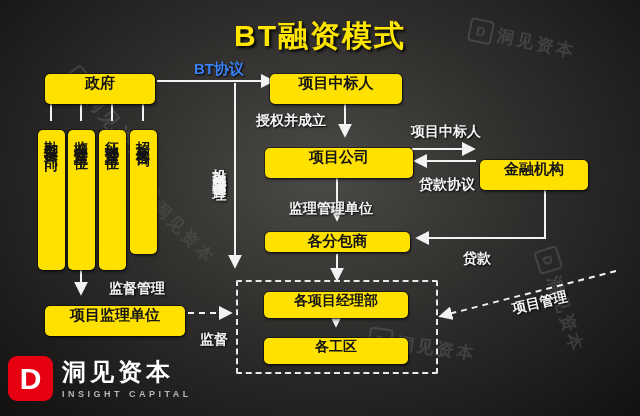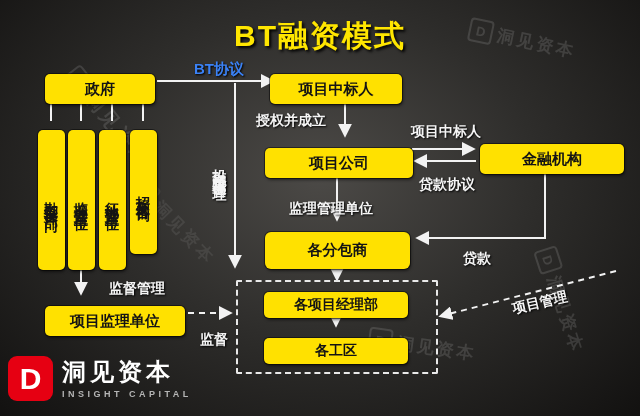--- a/index.html
+++ b/index.html
@@ -11,21 +11,21 @@
   .stage{position:absolute;inset:0;}
   
   .title{
     position:absolute;left:0;top:8px;width:100%;text-align:center;
     color:#ffe600;font-size:30px;font-weight:bold;letter-spacing:2px;
     text-shadow:2px 2px 3px #000;
   }
   
   .node{
     position:absolute;background:#ffe100;color:#141414;font-weight:bold;
-    display:flex;align-items:center;justify-content:center;
+    display:flex;align-items:flex-start;justify-content:center;
     border-radius:5px;font-size:15px;box-shadow:0 0 0 1px rgba(0,0,0,.45),1px 2px 3px rgba(0,0,0,.5);
     white-space:nowrap;
   }
   .node.v span{writing-mode:vertical-rl;text-orientation:upright;letter-spacing:3px;font-size:14px;line-height:1;}
   
   .lbl{
     position:absolute;color:#f5f5f5;font-weight:bold;font-size:14px;
     transform:translate(-50%,-50%);white-space:nowrap;text-shadow:1px 1px 2px #000;
   }
   .lbl.red{color:#3b82f6;font-size:15px;}
@@ -134,25 +134,25 @@
       <span>招标及咨询</span>
     </div>
 
     <div class="node" style="left:45px;top:298px;width:140px;height:30px;">
       <span>项目监理单位</span>
     </div>
 
     <div class="node" style="left:265px;top:140px;width:148px;height:30px;">
       <span>项目公司</span>
     </div>
-    <div class="node" style="left:265px;top:224px;width:145px;height:37px;border-radius:6px;">
+    <div class="node" style="left:265px;top:224px;width:145px;height:20px;">
       <span>各分包商</span>
     </div>
 
-    <div class="node" style="left:480px;top:136px;width:144px;height:30px;">
+    <div class="node" style="left:480px;top:152px;width:108px;height:30px;">
       <span>金融机构</span>
     </div>
 
     <div class="dashed-box" style="left:236px;top:272px;width:198px;height:90px;"></div>
     <div class="node" style="left:264px;top:330px;width:144px;height:26px;font-size:14px;">
       <span>各工区</span>
     </div>
     <div class="node" style="left:264px;top:284px;width:144px;height:26px;font-size:14px;">
       <span>各项目经理部</span>
     </div>

